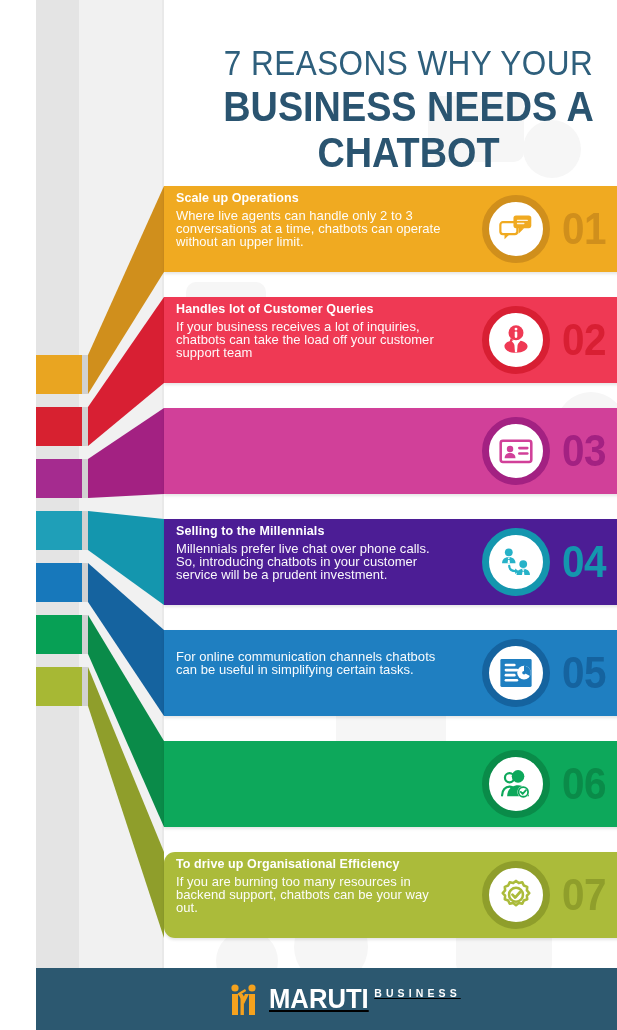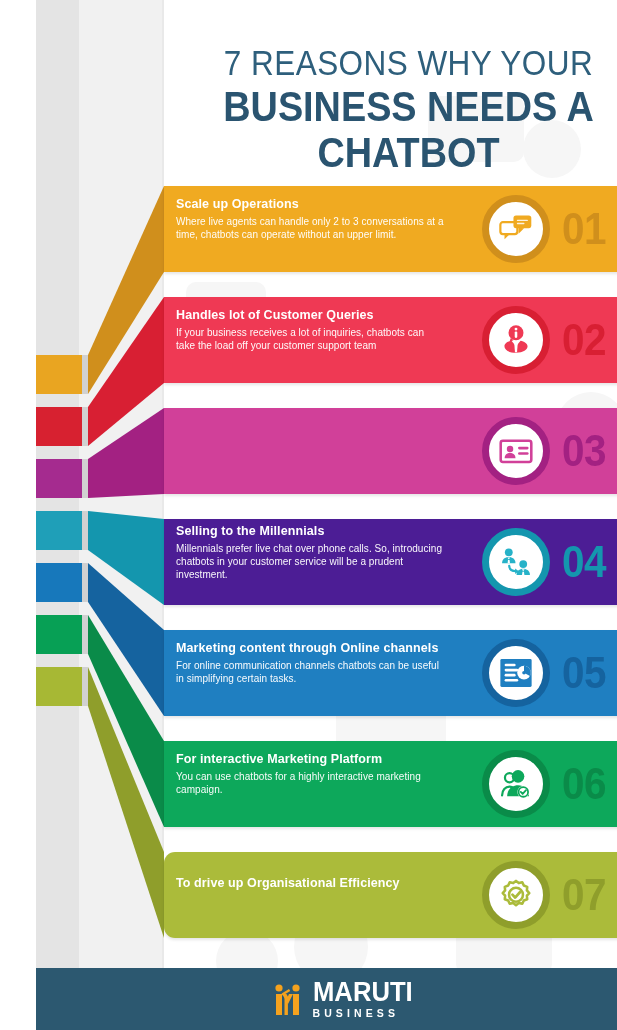--- a/index.html
+++ b/index.html
@@ -44,21 +44,21 @@
     position:absolute;left:128px;top:0;height:86px;
     border-radius:0 4px 4px 0;
     box-shadow:0 2px 3px rgba(0,0,0,.10);
   }
   .card-text{position:absolute;left:12px;top:0;width:268px;height:66px;display:flex;flex-direction:column;justify-content:center;}
   .card-title{
     color:#ffffff;font-size:12.5px;font-weight:700;line-height:14px;
     letter-spacing:.1px;margin-bottom:4px;
   }
   .card-desc{
-    color:#ffffff;font-size:10px;font-weight:400;line-height:13px;
+    color:#ffffff;font-size:13px;font-weight:400;line-height:13px;
     letter-spacing:.05px;opacity:.97;
   }
   .badge{
     position:absolute;top:9px;left:318px;width:68px;height:68px;border-radius:50%;
     background:#ffffff;display:flex;align-items:center;justify-content:center;
     box-sizing:border-box;z-index:4;
   }
   .badge svg{width:34px;height:34px;display:block;}
   .num{
     position:absolute;top:10px;left:398px;width:70px;height:66px;
@@ -66,21 +66,21 @@
     font-family:"Liberation Sans Narrow","Liberation Sans",sans-serif;
     font-size:44px;font-weight:700;line-height:44px;letter-spacing:-.5px;
     transform:scaleX(.92);transform-origin:left center;
   }
 
   
   .footer{position:absolute;left:0;bottom:0;width:617px;height:62px;background:#2c5870;z-index:8;
           display:flex;align-items:center;justify-content:center;}
   .logo{display:flex;align-items:center;gap:7px;}
   .logo-mark{width:34px;height:32px;display:block;}
-  .logo-words{display:flex;flex-direction:column;line-height:1;}
+  .logo-words{display:flex;flex-direction:row;line-height:1;text-decoration:underline;}
   .logo-main{
     font-family:"Liberation Sans Narrow","Liberation Sans",sans-serif;
     font-size:27px;font-weight:700;color:#ffffff;letter-spacing:0px;
     transform:scaleX(.95);transform-origin:left center;
   }
   .logo-sub{
     font-size:10.5px;font-weight:700;color:#ffffff;letter-spacing:4.1px;margin-top:2px;
   }
 </style>
 </head>
@@ -210,21 +210,20 @@
       </div>
       <div class="row" style="top: 630px;">
 
     <svg class="ribbon-svg" viewBox="-0 -120 160 340">
       <path d="M0 -67 H46 V-28 H0 Z" fill="#1778bb"></path>
       <path d="M46 -67 H52 L52 -28 H46 Z" fill="#000000" opacity=".13"></path>
       <path d="M52 -67 L128 0 L128 86 L52 -28 Z" fill="#15639f"></path>
     </svg>
     <div class="card" style="width:474px;background:#1f7fc1;">
       <div class="card-text">
-        <div class="card-title">Marketing content through Online channels</div>
         <div class="card-desc">For online communication channels chatbots can be useful in simplifying certain tasks.</div>
       </div>
       <div class="badge" style="border:7px solid #15639f;">
         <svg viewBox="0 0 40 36">
         <rect x="1.6" y="1.6" width="36.8" height="32.8" rx="1.6" fill="#1f7fc1"></rect>
         <rect x="6.6" y="7" width="13" height="3.1" rx="1.5" fill="#ffffff"></rect>
         <rect x="6.6" y="13" width="16" height="3.1" rx="1.5" fill="#ffffff"></rect>
         <rect x="6.6" y="19" width="13" height="3.1" rx="1.5" fill="#ffffff"></rect>
         <rect x="6.6" y="25" width="16" height="3.1" rx="1.5" fill="#ffffff"></rect>
         <circle cx="29.4" cy="17.6" r="8" fill="#ffffff"></circle>
@@ -236,24 +235,20 @@
     </div>
       </div>
       <div class="row" style="top: 741px;">
 
     <svg class="ribbon-svg" viewBox="-0 -120 160 340">
       <path d="M0 -126 H46 V-87 H0 Z" fill="#07a055"></path>
       <path d="M46 -126 H52 L52 -87 H46 Z" fill="#000000" opacity=".13"></path>
       <path d="M52 -126 L128 0 L128 86 L52 -87 Z" fill="#0a8b49"></path>
     </svg>
     <div class="card" style="width:474px;background:#0da85b;">
-      <div class="card-text">
-        <div class="card-title">For interactive Marketing Platform</div>
-        <div class="card-desc">You can use chatbots for a highly interactive marketing campaign.</div>
-      </div>
       <div class="badge" style="border:7px solid #0a8b49;">
         <svg viewBox="0 0 40 36">
         <circle cx="22.4" cy="9" r="7.4" fill="#0da85b"></circle>
         <path d="M9.6 32.4 c0 -8.2 5.8 -13 12.8 -13 s12.8 4.8 12.8 13 z" fill="#0da85b"></path>
         <circle cx="12.4" cy="10.6" r="5.4" fill="none" stroke="#0da85b" stroke-width="2.6"></circle>
         <path d="M3.6 31.4 c0 -6.4 4 -10.4 8.8 -10.4 c1.2 0 2.3 .25 3.3 .7" fill="none" stroke="#0da85b" stroke-width="2.6" stroke-linecap="round"></path>
         <circle cx="28.6" cy="27.4" r="7" fill="#ffffff"></circle>
         <circle cx="28.6" cy="27.4" r="5.6" fill="none" stroke="#0da85b" stroke-width="2.1"></circle>
         <path d="M25.6 27.4 l2.2 2.3 l4 -4.4" fill="none" stroke="#0da85b" stroke-width="2.1" stroke-linecap="round" stroke-linejoin="round"></path>
       </svg>
@@ -264,20 +259,21 @@
       <div class="row" style="top: 852px;">
 
     <svg class="ribbon-svg" viewBox="-0 -120 160 340">
       <path d="M0 -185 H46 V-146 H0 Z" fill="#a7b834"></path>
       <path d="M46 -185 H52 L52 -146 H46 Z" fill="#000000" opacity=".13"></path>
       <path d="M52 -185 L128 0 L128 86 L52 -146 Z" fill="#8f9e2b"></path>
     </svg>
     <div class="card" style="width:474px;background:#abbb3a;border-radius:11px;">
       <div class="card-text">
         <div class="card-title">To drive up Organisational Efficiency</div>
+        <div class="card-desc">If you are burning too many resources in backend support, chatbots can be your way out.</div>
       </div>
       <div class="badge" style="border:7px solid #8f9e2b;">
         <svg viewBox="0 0 40 36">
         <path d="M20 1.4 l3.3 2.6 l4.1 -.9 l1.8 3.8 l4 1.5 l-.4 4.2 l2.8 3.1 l-2.8 3.1 l.4 4.2 l-4 1.5 l-1.8 3.8 l-4.1 -.9 l-3.3 2.6 l-3.3 -2.6 l-4.1 .9 l-1.8 -3.8 l-4 -1.5 l.4 -4.2 l-2.8 -3.1 l2.8 -3.1 l-.4 -4.2 l4 -1.5 l1.8 -3.8 l4.1 .9 z" fill="none" stroke="#abbb3a" stroke-width="3" stroke-linejoin="round"></path>
         <circle cx="20" cy="17.7" r="8.2" fill="none" stroke="#abbb3a" stroke-width="3"></circle>
         <path d="M15.8 17.6 l3.2 3.4 l5.6 -6.2" fill="none" stroke="#abbb3a" stroke-width="3.2" stroke-linecap="round" stroke-linejoin="round"></path>
       </svg>
       </div>
       <div class="num" style="color:#8f9e2b;">07</div>
     </div>

